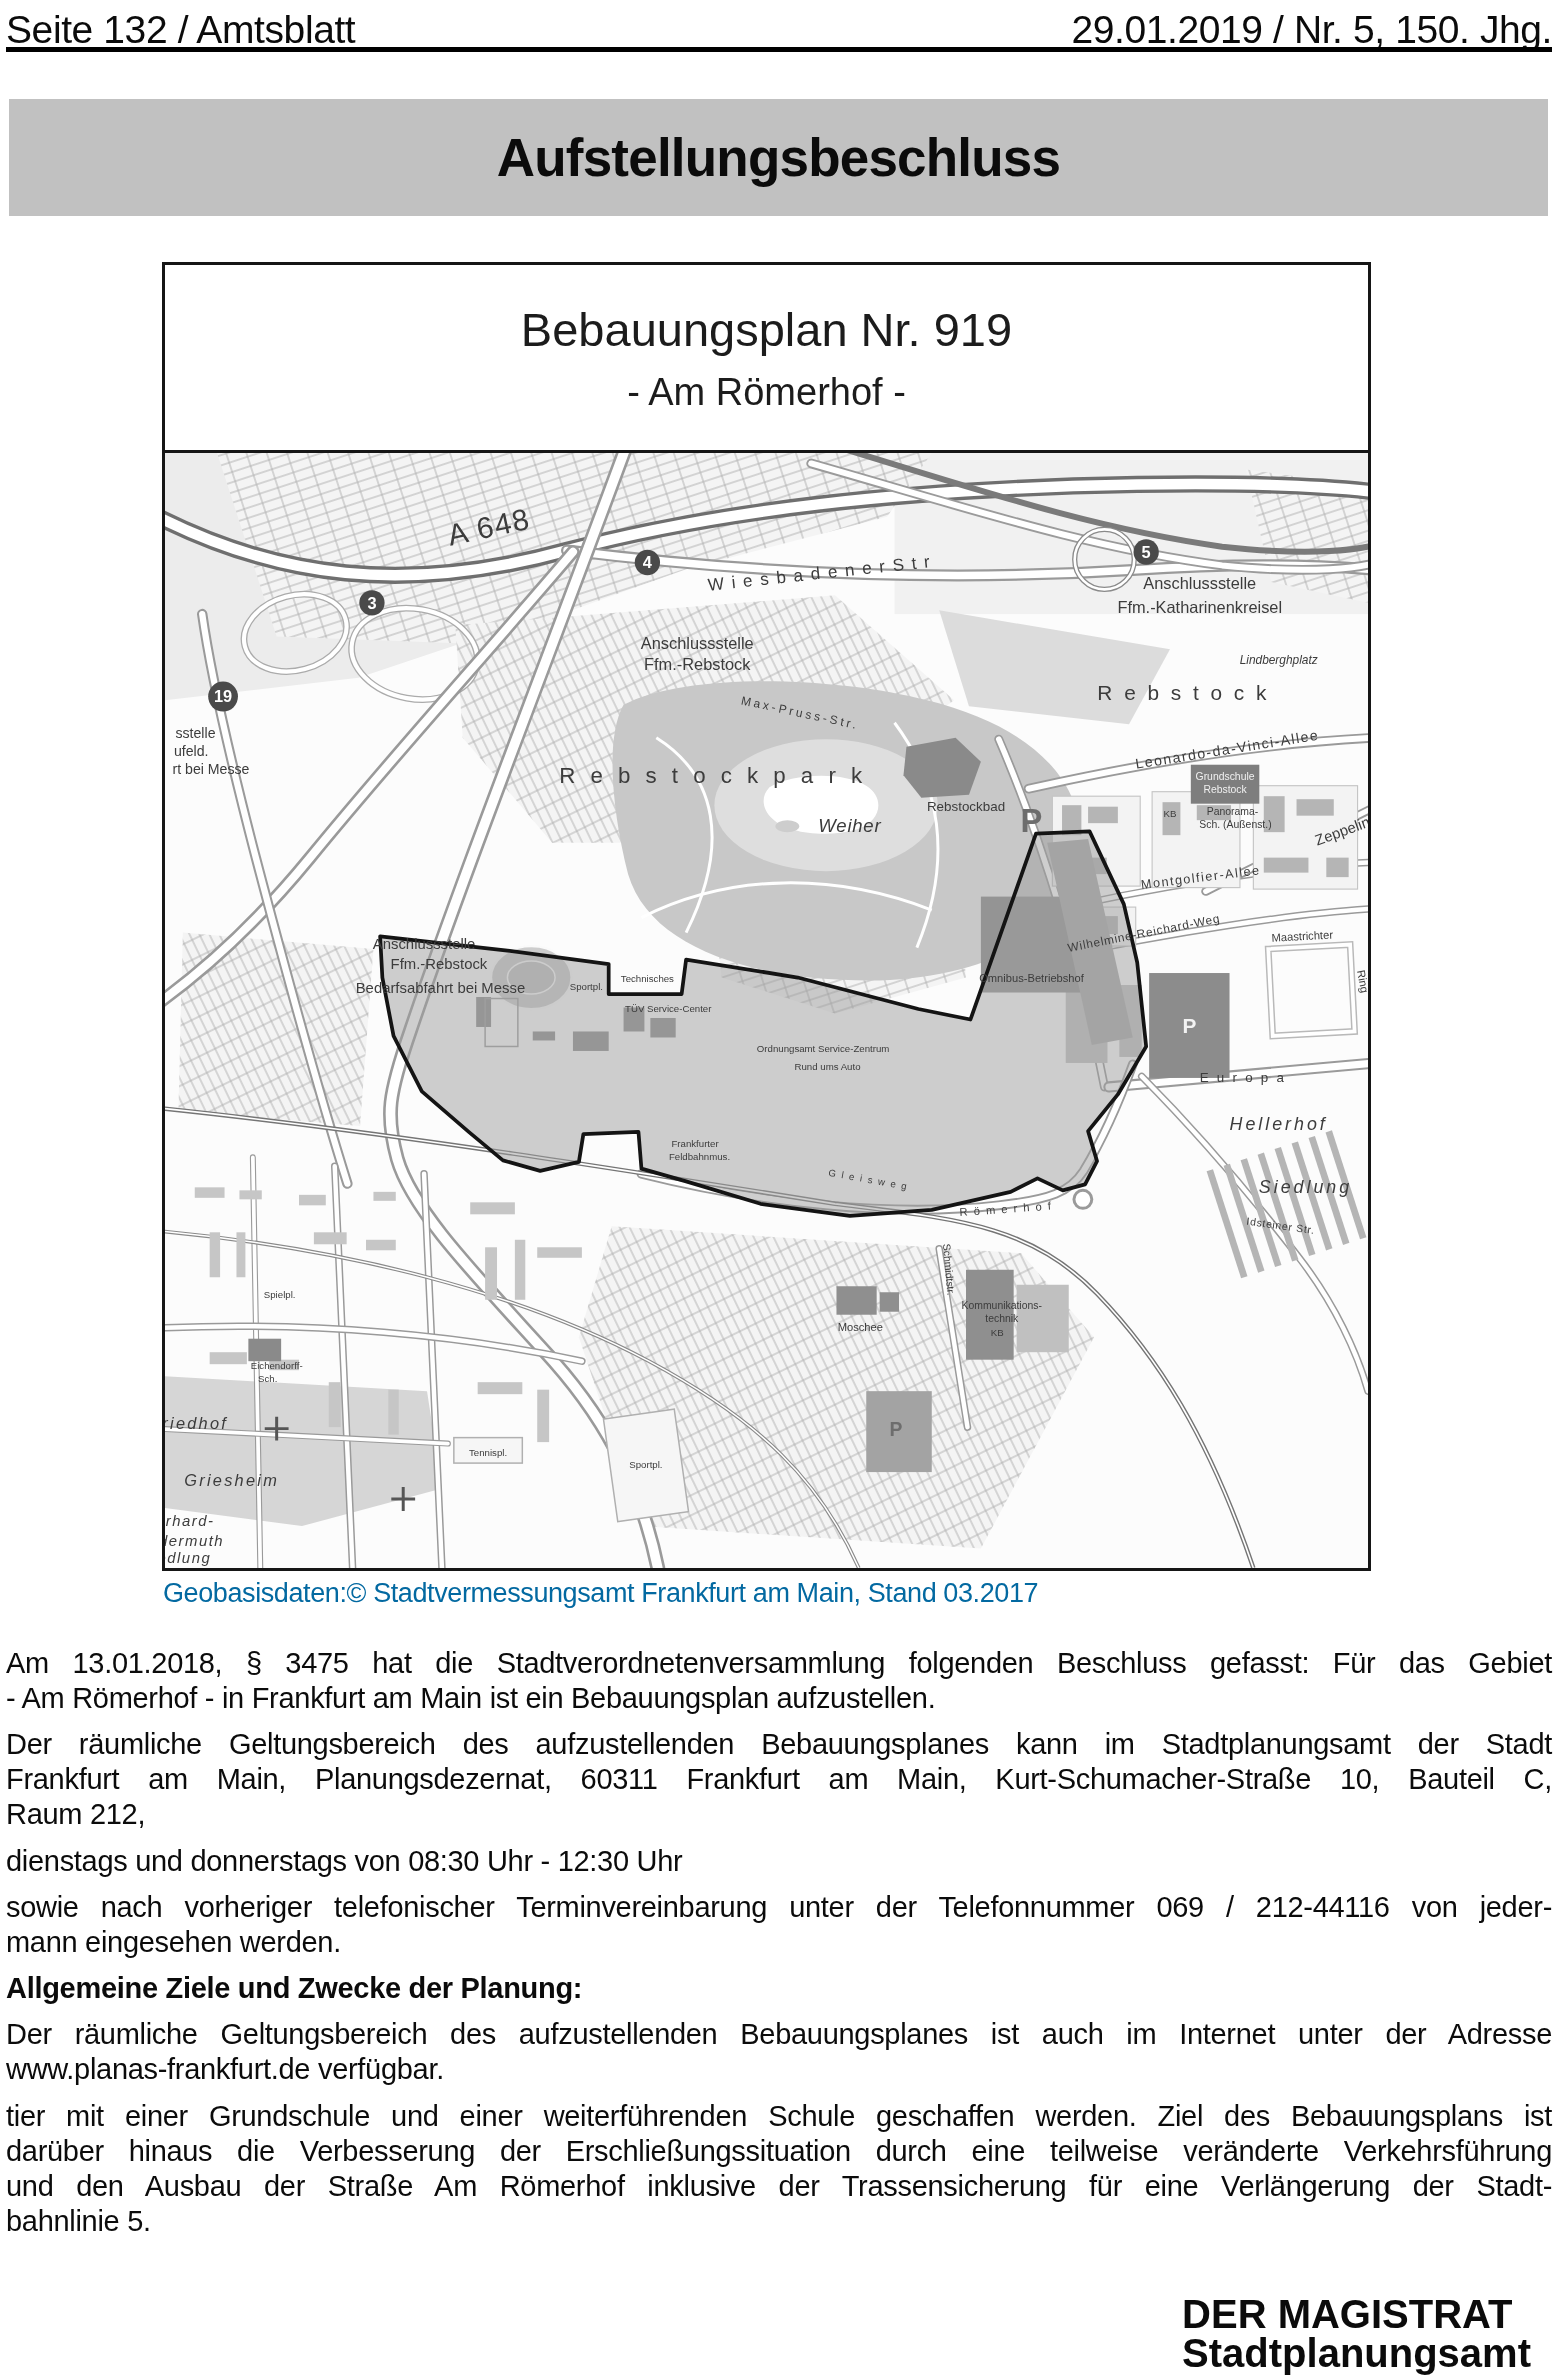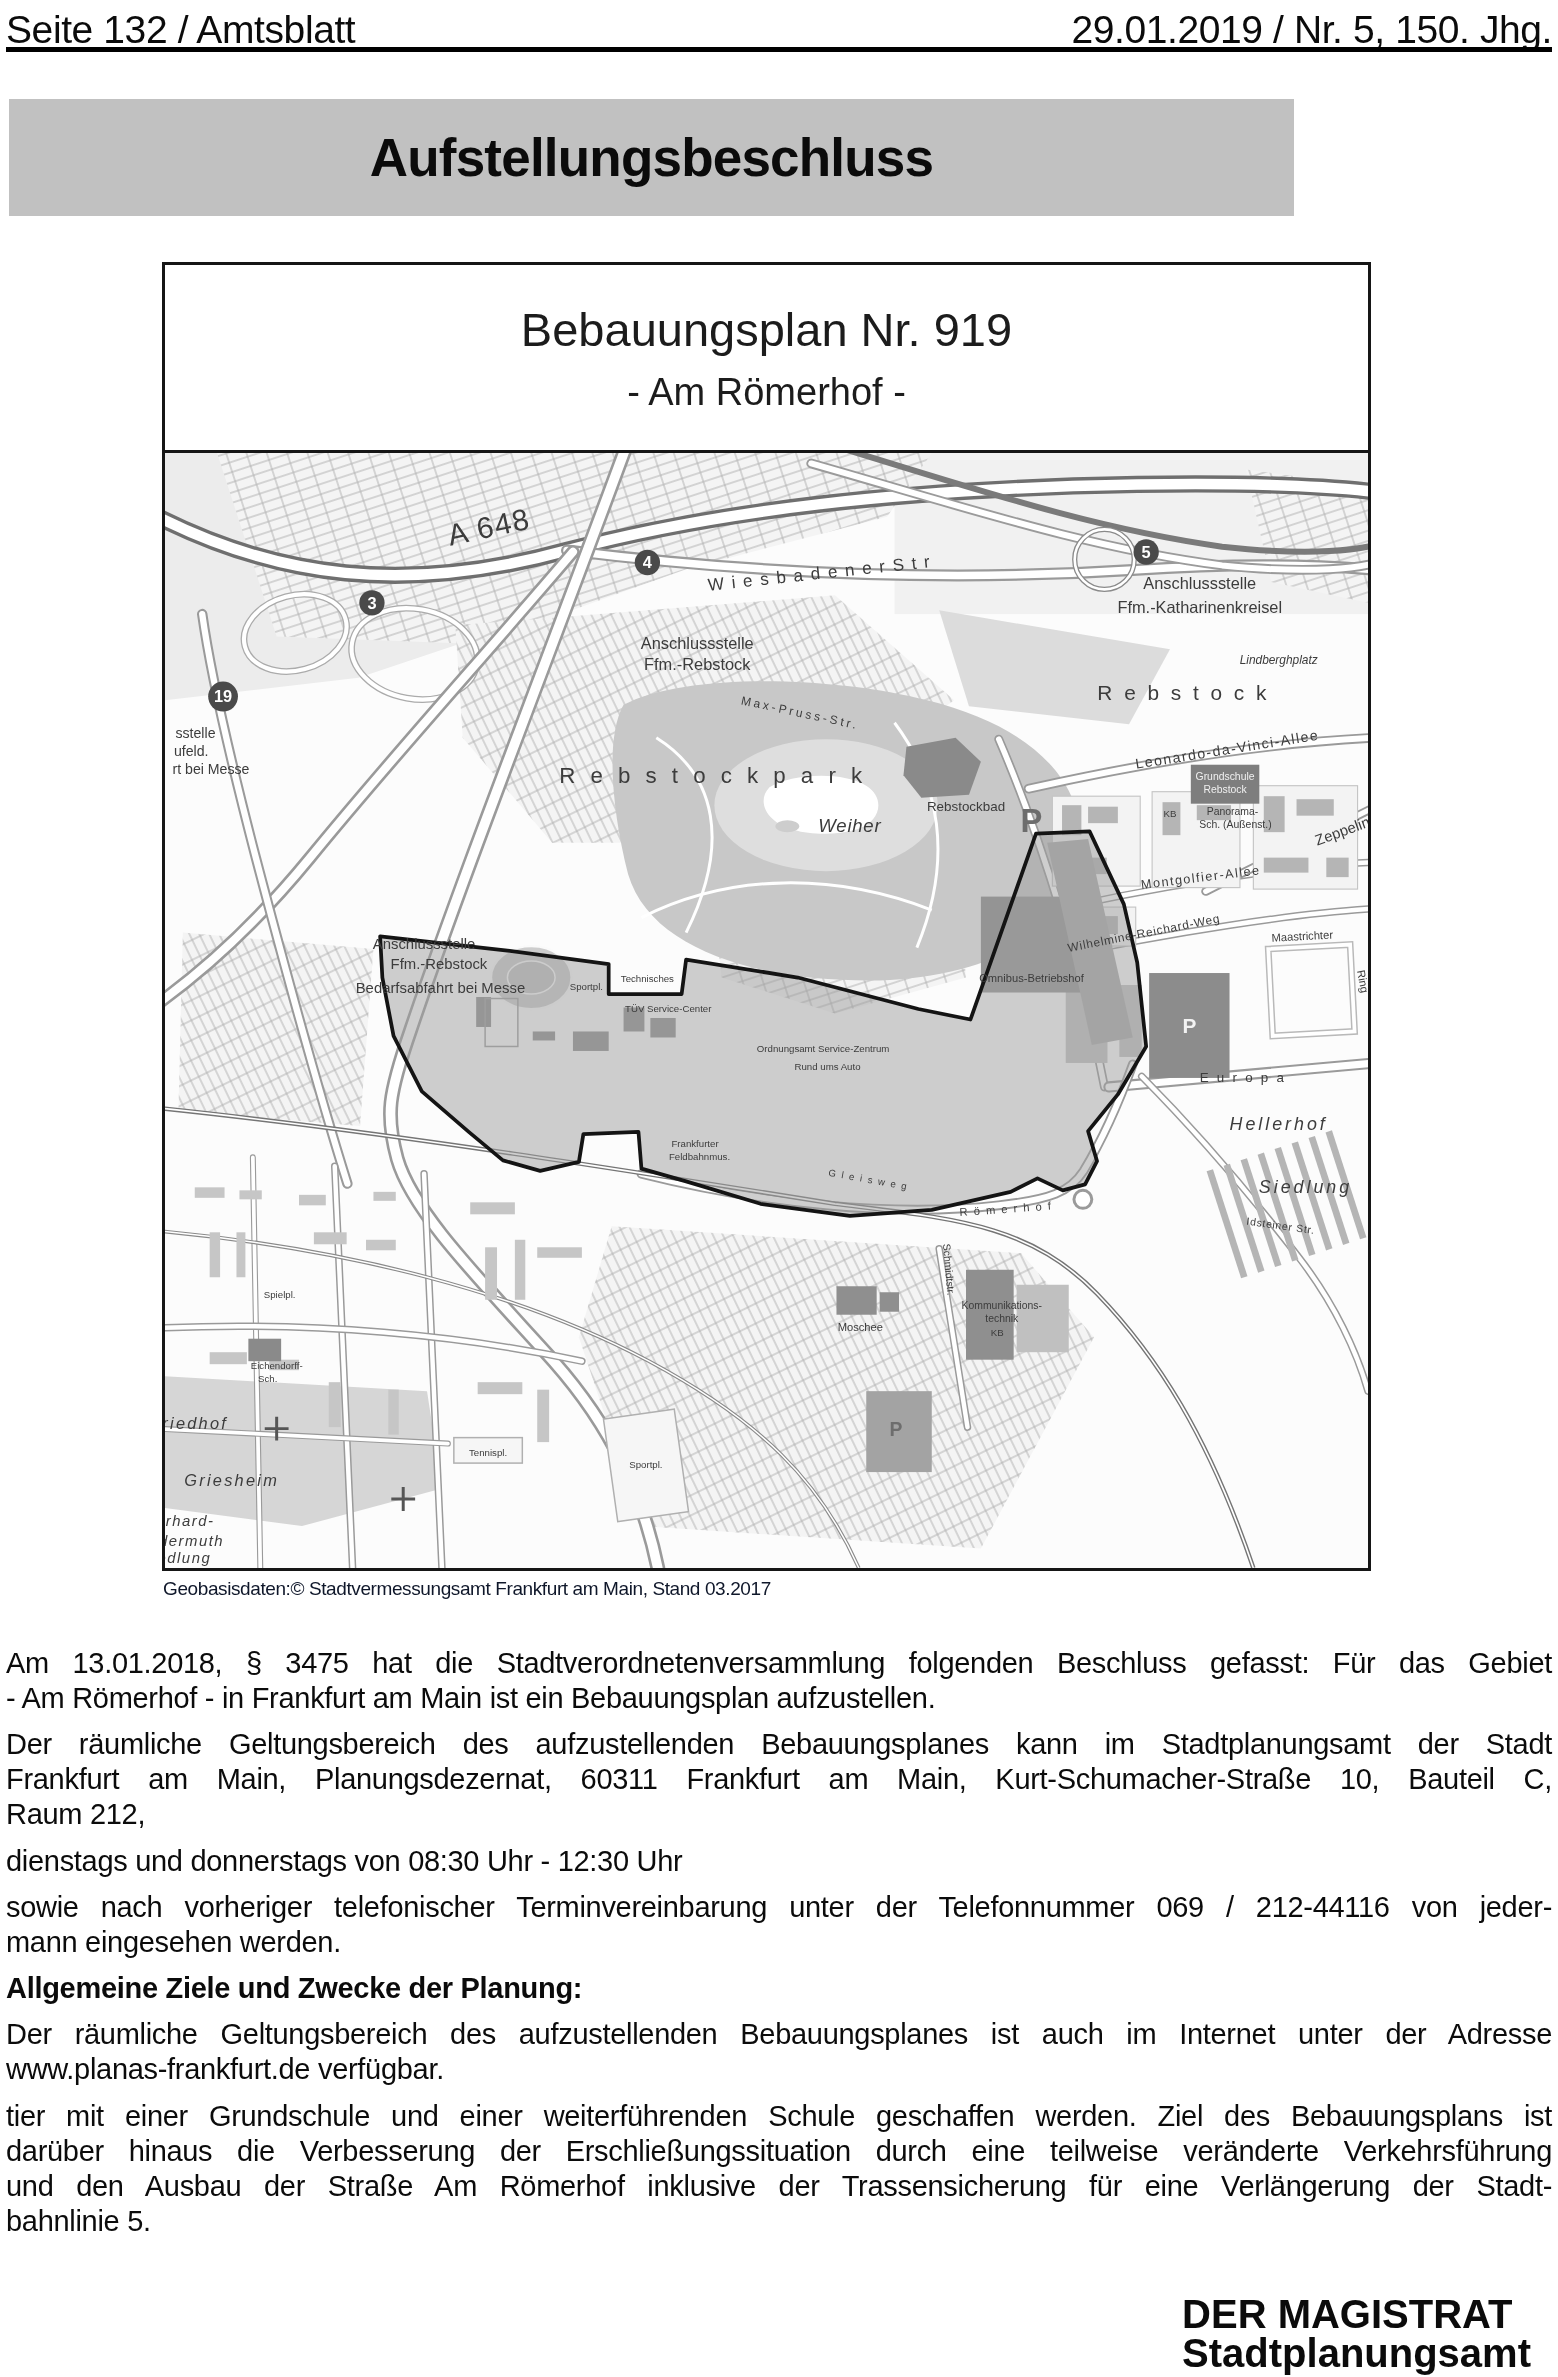--- a/index.html
+++ b/index.html
@@ -4,33 +4,33 @@
 <style>
   html,body{margin:0;padding:0;background:#888;}
   .page{position:relative;width:1558px;height:2377px;background:#fff;overflow:hidden;
         font-family:"Liberation Sans",sans-serif;color:#0b0b0b;}
   
   .hdr{position:absolute;top:7.5px;left:6px;right:6px;height:35px;font-size:39px;letter-spacing:-0.4px;}
   .hdr .l{position:absolute;left:0;top:0;}
   .hdr .r{position:absolute;right:0;top:0;}
   .hdr-rule{position:absolute;top:47px;left:6px;right:6px;height:4.5px;background:#000;}
   
-  .banner{position:absolute;top:99px;left:9px;width:1285px;height:117px;
+  .banner{position:absolute;top:99px;left:9px;width:1539px;height:117px;
           display:flex;align-items:center;justify-content:center;}
   .banner .t{font-size:53px;font-weight:bold;letter-spacing:-0.8px;}
   
   .figure{position:absolute;top:262px;left:162px;width:1209px;height:1309px;
           border:3px solid #161616;box-sizing:border-box;background:#fff;}
   .fig-title{height:188px;border-bottom:3px solid #161616;box-sizing:border-box;
              display:flex;flex-direction:column;align-items:center;justify-content:center;gap:14px;}
   .fig-title .t1{font-size:47px;color:#1c1c1c;letter-spacing:0;}
   .fig-title .t2{font-size:38px;color:#1c1c1c;}
   .mapwrap{position:absolute;top:188px;left:0;right:0;bottom:0;}
   .mapwrap svg{display:block;width:100%;height:100%;}
-  .caption{position:absolute;top:1578px;left:163px;font-size:19px;letter-spacing:-0.4px;color:#0f172a;}
+  .caption{position:absolute;top:1578px;left:163px;font-size:27px;letter-spacing:-0.4px;color:#0369a1;}
   
   .bodytext{position:absolute;top:1646px;left:6px;width:1546px;font-size:29px;
             letter-spacing:-0.3px;line-height:35px;}
   .para{margin:0 0 11.3px 0;}
   .para.h{font-weight:bold;}
   .line{text-align:justify;text-align-last:justify;}
   .line.last{text-align-last:auto;}
   .sig{position:absolute;right:27px;top:2295px;text-align:left;font-weight:bold;font-size:40px;line-height:39px;}
   text{font-family:"Liberation Sans",sans-serif;}
 </style>

